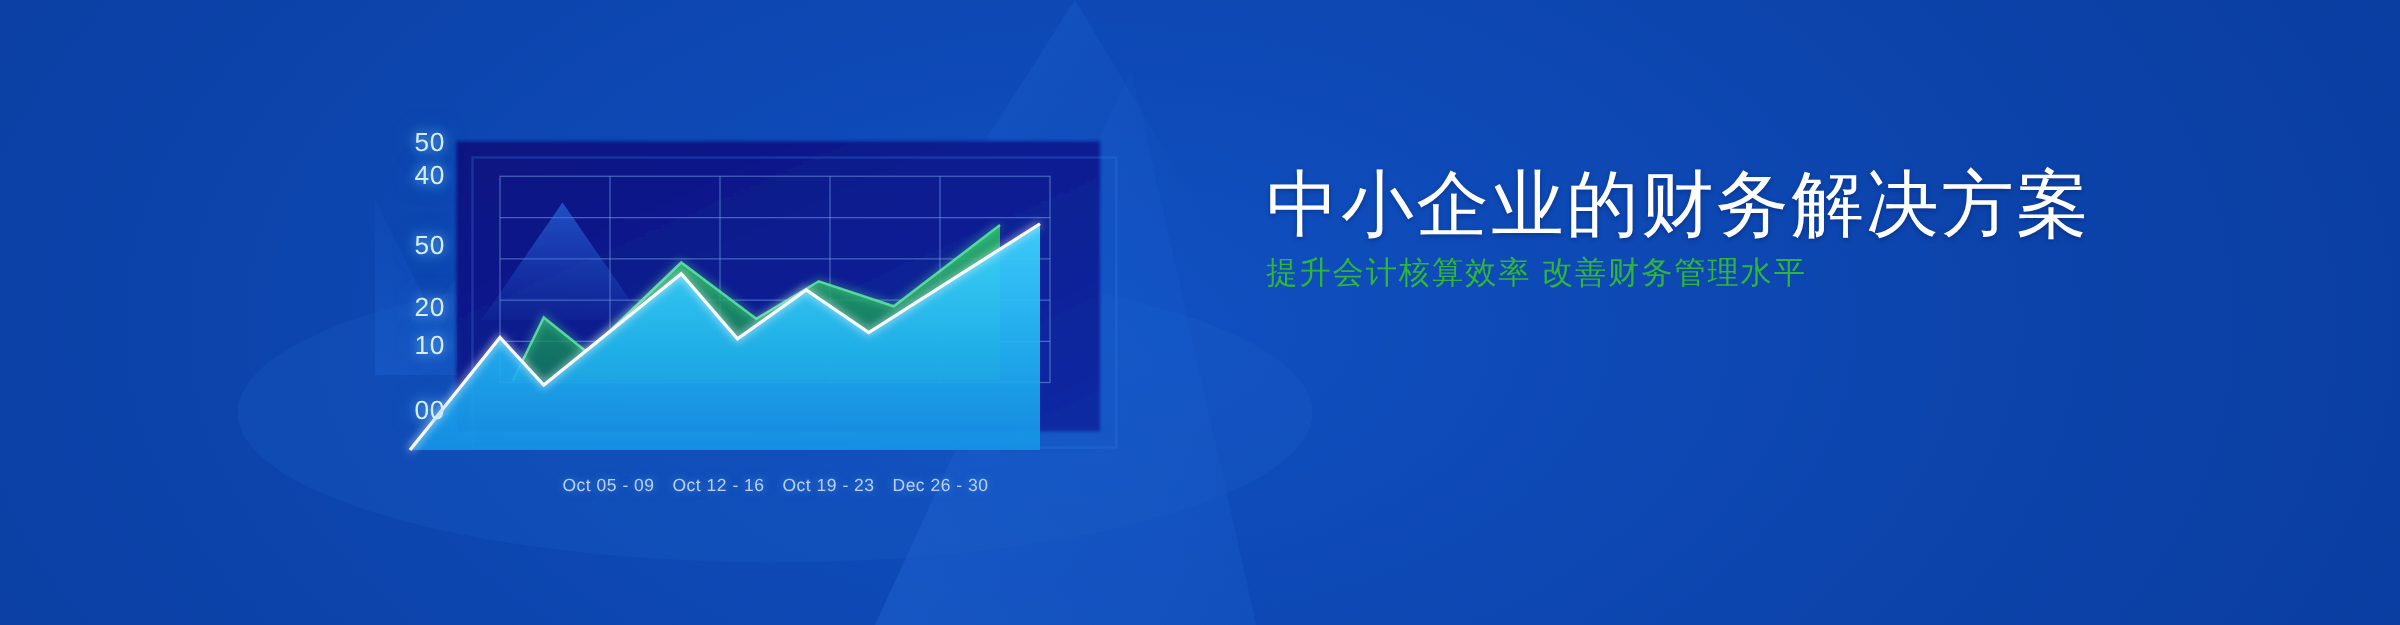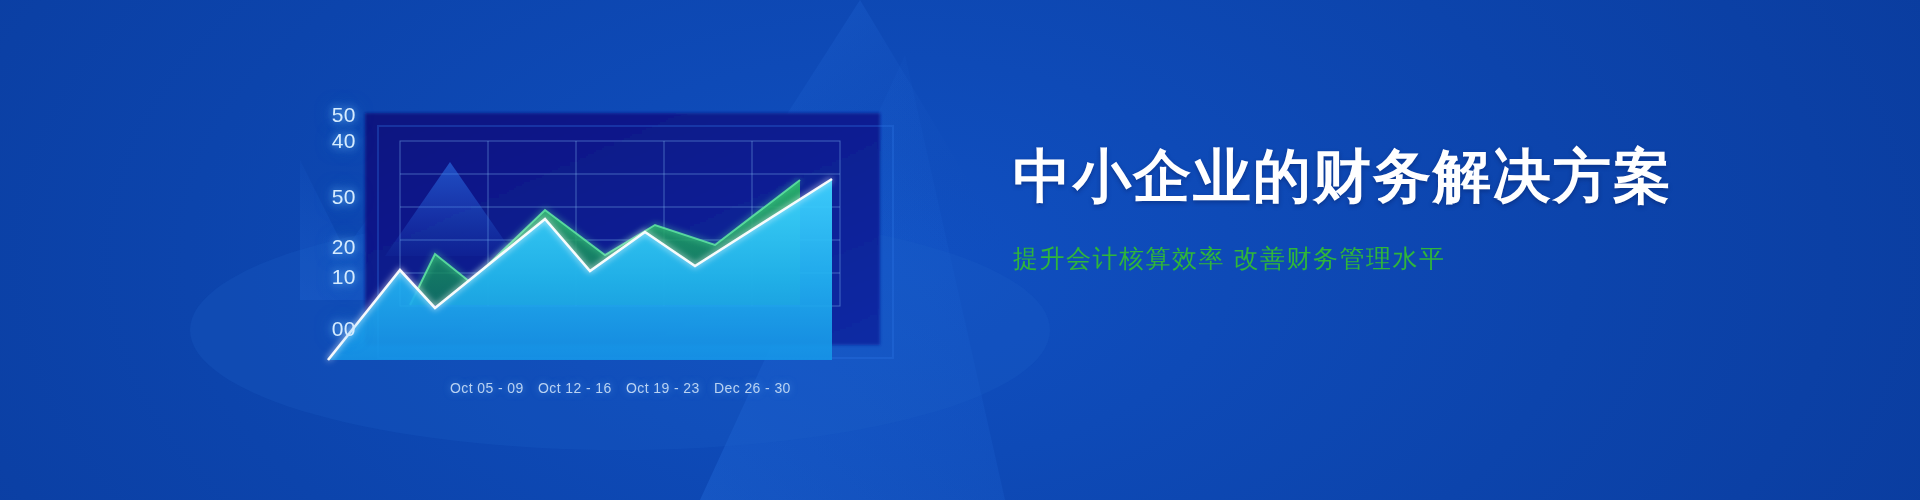--- a/index.html
+++ b/index.html
@@ -52,27 +52,27 @@
     box-shadow:0 2px 6px rgba(0,15,60,.35);
   }
   #version-badge::before{
     content:"";position:absolute;left:-7px;top:50%;transform:translateY(-50%);
     width:0;height:0;
     border-top:7px solid transparent;border-bottom:7px solid transparent;
     border-right:8px solid #3860ea;
   }
 
   #headline{
-    margin-top:22px;
-    color:#ffffff;font-size:58px;font-weight:700;letter-spacing:2px;
+    margin-top:10px;
+    color:#ffffff;font-size:58px;font-weight:400;letter-spacing:2px;
     line-height:1.05;white-space:nowrap;
     text-shadow:0 2px 4px rgba(0,18,70,.35);
   }
   #subhead{
-    margin-top:36px;
+    margin-top:8px;
     color:#2fb63a;font-size:25px;font-weight:400;letter-spacing:1.5px;
     line-height:1.2;white-space:nowrap;
   }
 </style>
 </head>
 <body>
 
 <div id="banner">
 
   <svg id="deco-svg" viewBox="0 0 1920 500" preserveAspectRatio="none">

